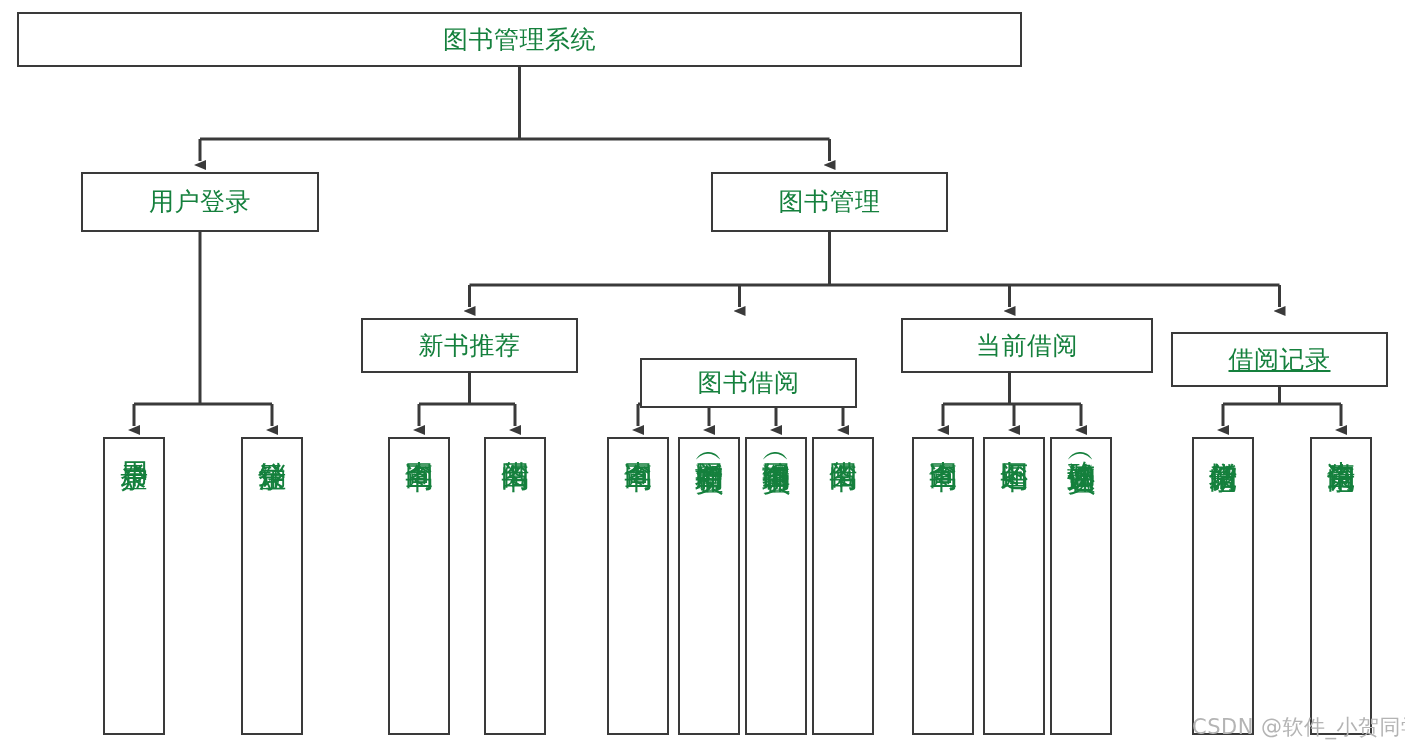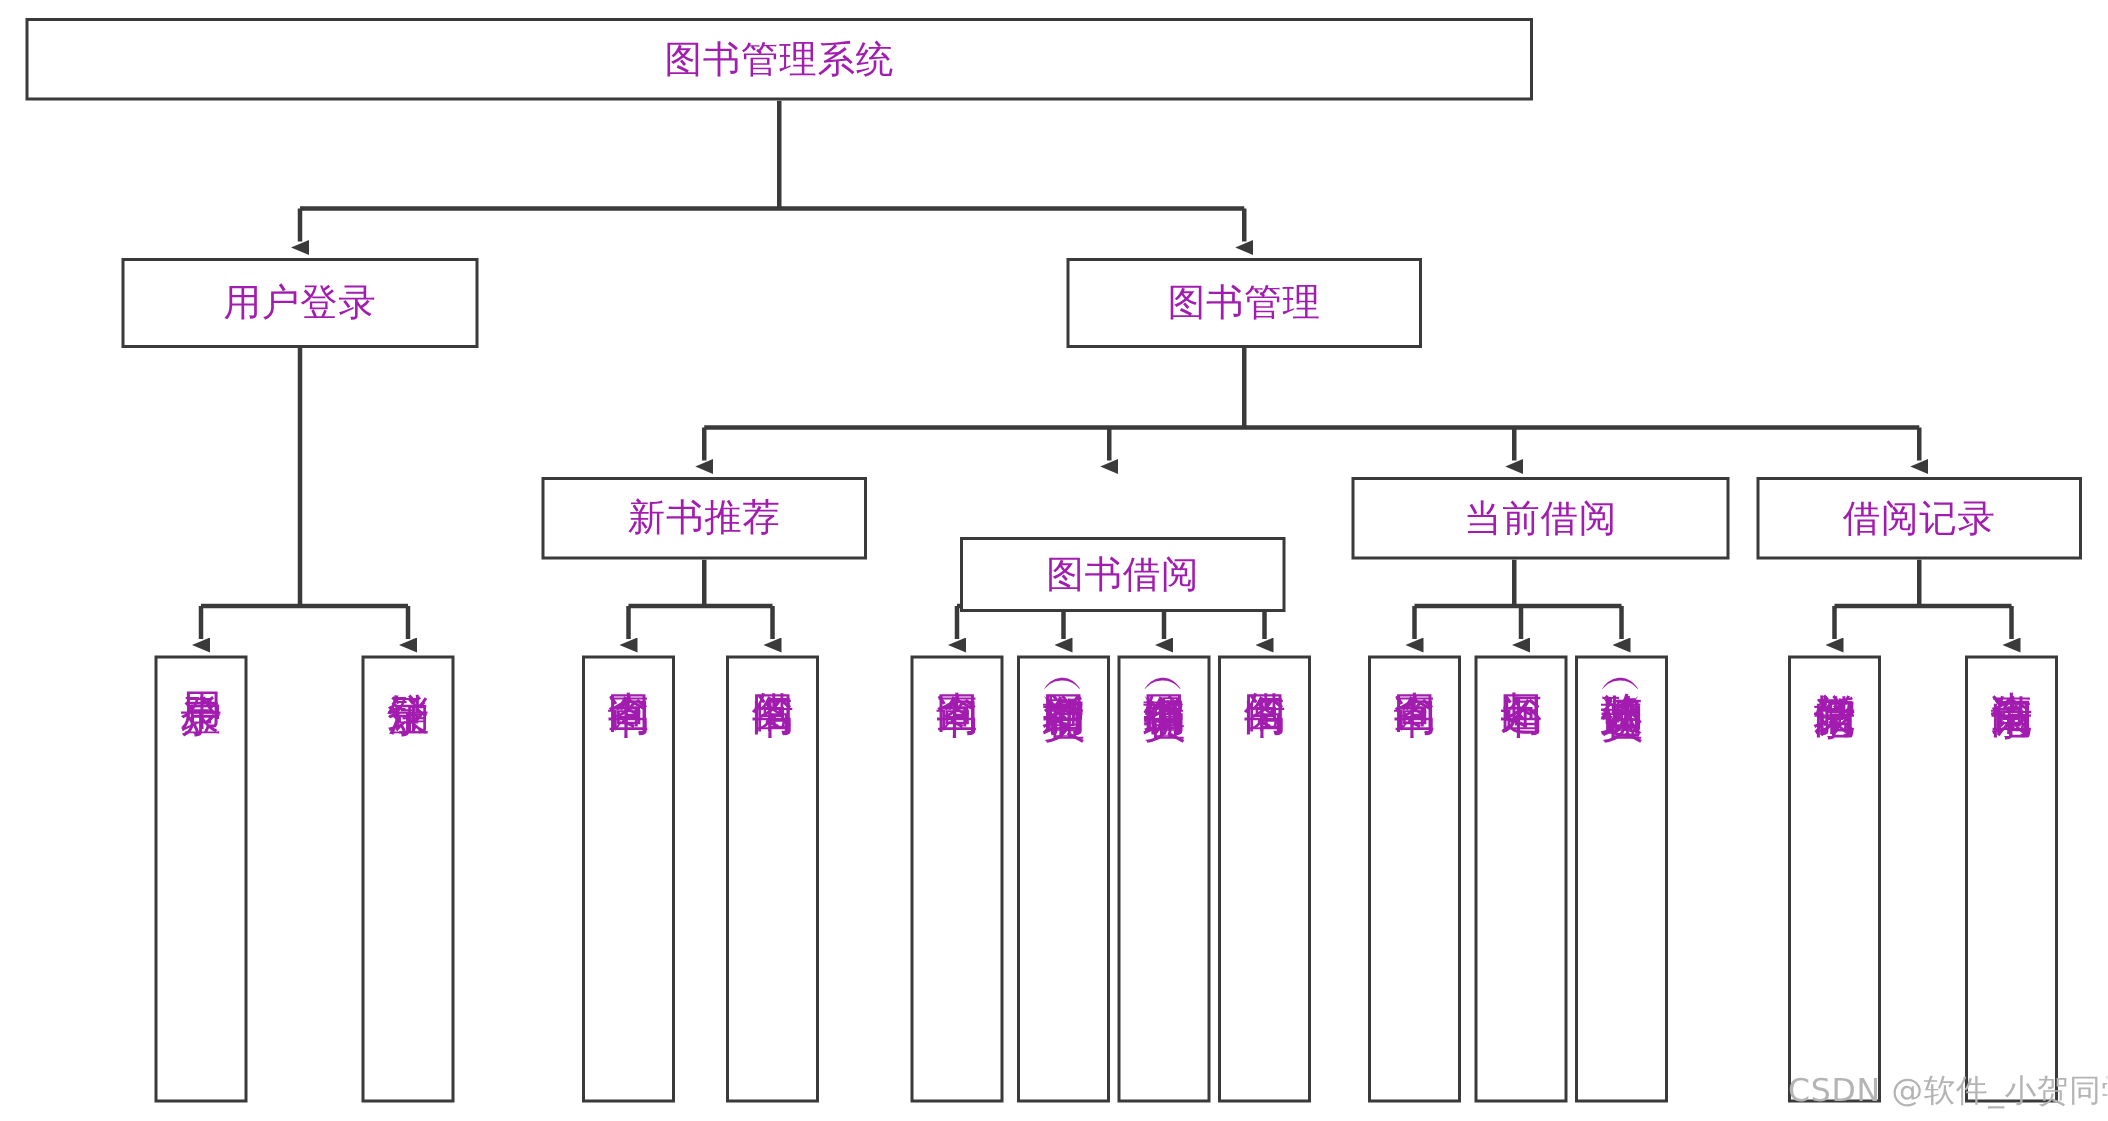--- a/index.html
+++ b/index.html
@@ -27,21 +27,21 @@
     pointer-events: none;
   }
   .node {
     position: absolute;
     box-sizing: border-box;
     background: #ffffff;
     border: 2px solid #3a3a3a;
     display: flex;
     align-items: center;
     justify-content: center;
-    color: #a21caf;
+    color: #15803d;
   }
   .node .node-label {
     display: block;
     text-align: center;
     line-height: 1.18;
     letter-spacing: 0.5px;
   }
   .node-h .node-label {
     font-size: 25px;
     white-space: nowrap;
@@ -131,21 +131,21 @@
 
   <div class="node node-h" style="left: 361px; top: 318px; width: 217px; height: 55px; font-family: Liberation Serif, serif;">
     <span class="node-label">新书推荐</span>
   </div>
   <div class="node node-h" style="left: 640px; top: 318px; width: 217px; height: 50px; margin-top: 40px;">
     <span class="node-label">图书借阅</span>
   </div>
   <div class="node node-h" style="left: 901px; top: 318px; width: 252px; height: 55px;">
     <span class="node-label">当前借阅</span>
   </div>
-  <div class="node node-h" style="left: 1171px; top: 318px; width: 217px; height: 55px;">
+  <div class="node node-h" style="left: 1171px; top: 332px; width: 217px; height: 55px; text-decoration: underline;">
     <span class="node-label">借阅记录</span>
   </div>
 
   <div class="node node-v" style="left: 103px; top: 437px; width: 62px; height: 298px;">
     <span class="node-label">用户登录</span>
   </div>
   <div class="node node-v" style="left: 241px; top: 437px; width: 62px; height: 298px;">
     <span class="node-label">注销登录</span>
   </div>
 

